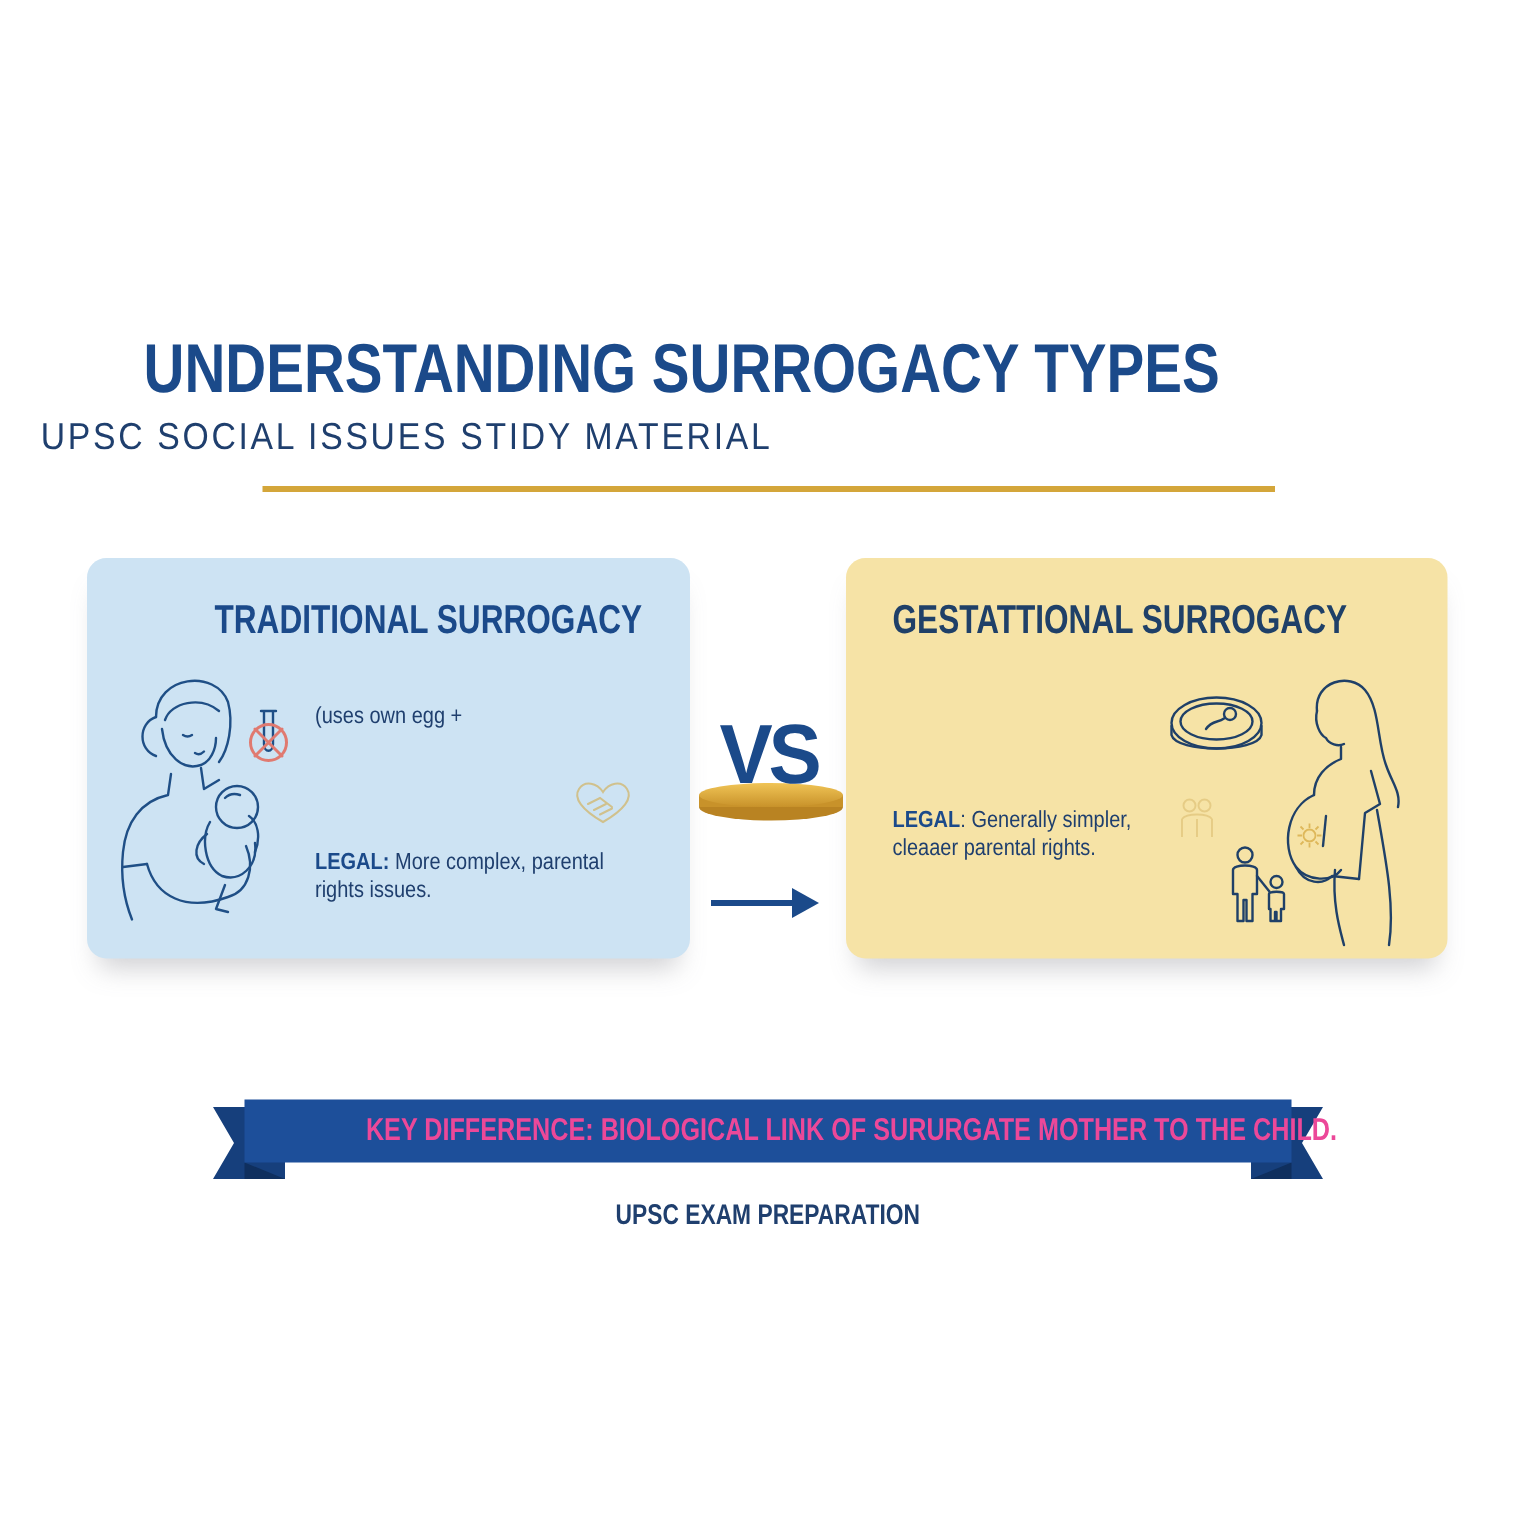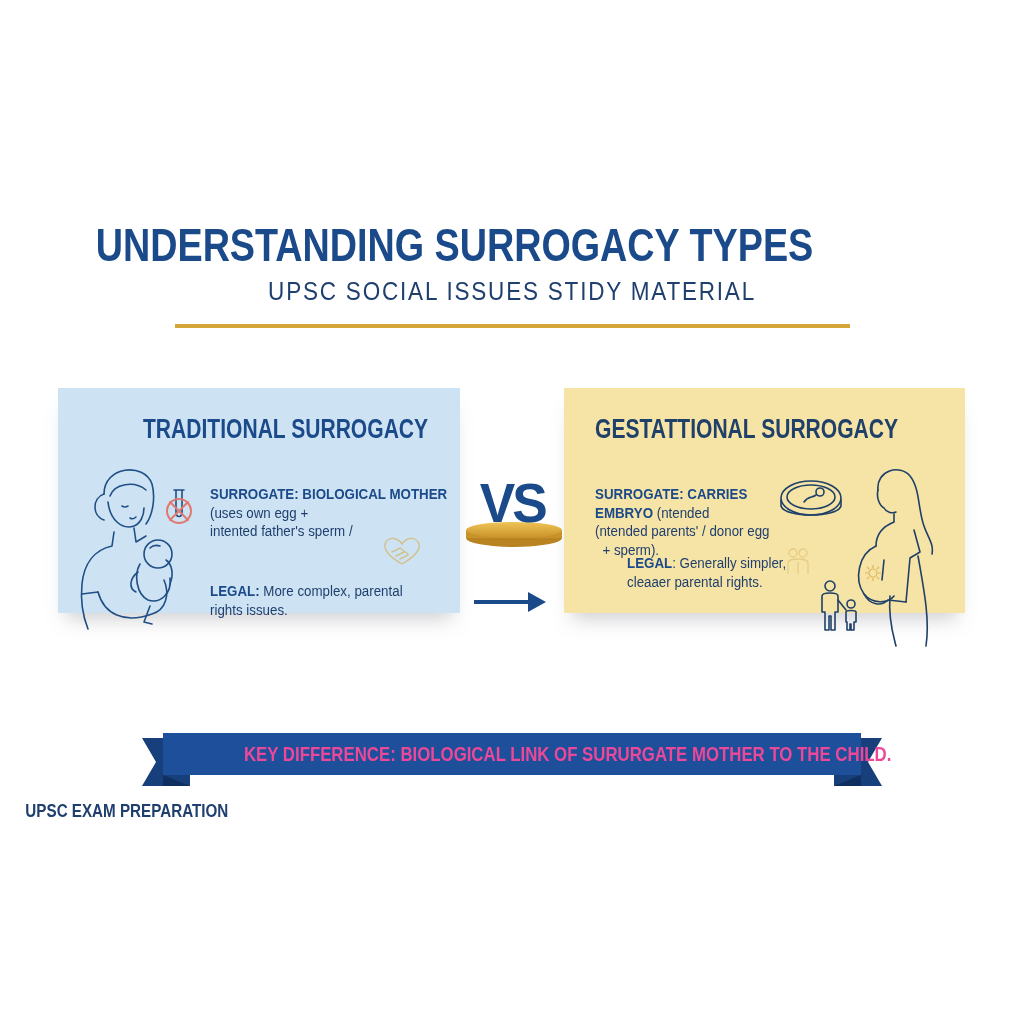--- a/index.html
+++ b/index.html
@@ -6,66 +6,67 @@
   body {
     width:1024px; height:1024px; background:#ffffff; position:relative; overflow:hidden;
     font-family: "Liberation Sans", sans-serif;
   }
   .title {
     position:absolute; left:0; width:908px; top:218px; text-align:center;
     color:#1b4a8a; font-weight:bold; font-size:46px; letter-spacing:0px;
   }
   .title span { display:inline-block; transform:scaleX(0.82); }
   .subtitle {
-    position:absolute; left:0; width:1024px; top:277px; text-align:center;
+    position:absolute; left:0; width:1024px; top:277px; 
     color:#1f3f6e; font-size:25px; letter-spacing:2px;
   }
   .subtitle span { display:inline-block; transform:scaleX(0.9); }
   .rule {
     position:absolute; left:175px; top:324px; width:675px; height:4px; background:#d4a63a;
   }
   .card {
-    position:absolute; top:388px; height:225px;
+    position:absolute; top:372px; height:267px;
     box-shadow: 0 14px 18px -8px rgba(120,120,130,0.35);
+    border-radius: 13px;
   }
   .card.left { left:58px; width:402px; background:#cde3f3; }
   .card.right { left:564px; width:401px; background:#f6e3a6; }
   .card-title {
     position:absolute; top:26px; color:#1b4a8a; font-weight:bold; font-size:27px; white-space:nowrap;
   }
   .card-title span { display:inline-block; transform:scaleX(0.78); transform-origin:left center; }
   .card.left .card-title { left:85px; }
   .card.right .card-title { left:31px; color:#1f4068; }
   .text-block {
     position:absolute; color:#1f3f6e; font-size:15.5px; line-height:18.5px;
   }
   .text-block .lbl { font-weight:bold; color:#1b4a8a; }
   .sq { display:inline-block; transform:scaleX(0.86); transform-origin:left center; white-space:nowrap; }
   .card.left .text-block.desc { left:152px; top:97px; }
   .card.left .text-block.legal { left:152px; top:166px;margin-top:28px; }
   .card.right .text-block.desc { left:31px; top:97px; }
-  .card.right .text-block.legal { left:31px; top:166px;margin-left:32px; }
+  .card.right .text-block.legal { left:31px; top:166px; }
   .line { display:block; white-space:nowrap; }
   .vs {
     position:absolute; left:464px; top:470px; width:96px; text-align:center;
     color:#1b4a8a; font-weight:bold; font-size:56px; letter-spacing:-3px; z-index:3;
   }
   .vs span { display:inline-block; transform:scaleX(0.95); }
   .disc {
     position:absolute; left:464px; top:520px; width:100px; height:28px; z-index:2;
   }
   .arrow { position:absolute; left:472px; top:590px; width:76px; height:24px; }
   .banner { position:absolute; left:140px; top:730px; width:744px; height:60px; }
   .banner-text {
     position:absolute; left:163px; top:733px; width:700px; height:42px; line-height:42px;
     color:#ec4899; font-weight:bold; font-size:21px; text-align:center; white-space:nowrap;
   }
   .banner-text span { display:inline-block; transform:scaleX(0.8); }
   .footer {
-    position:absolute; left:0; width:1024px; top:800px; 
+    position:absolute; left:0; width:1024px; top:800px; text-align:center;
     color:#1f3f6e; font-weight:bold; font-size:19px;
   }
   .footer span { display:inline-block; transform:scaleX(0.8); }
   svg { overflow:visible; }
 </style>
 </head>
 <body>
 
 <div class="title"><span>UNDERSTANDING SURROGACY TYPES</span></div>
 <div class="subtitle"><span>UPSC SOCIAL ISSUES STIDY MATERIAL</span></div>
@@ -93,23 +94,21 @@
     <path d="M96 130 C100 120, 98 110, 92 106"></path>
   </svg>
 
   <svg style="position:absolute;left:104px;top:100px;" width="34" height="38" viewBox="0 0 34 38" fill="none" stroke-linecap="round">
     <path d="M12 2 L22 2 M14 2 L14 24 C14 30, 20 30, 20 24 L20 2" stroke="#1f4f86" stroke-width="1.6"></path>
     <circle cx="17" cy="23" r="12" stroke="#e07a70" stroke-width="2"></circle>
     <path d="M8 14 L26 32 M26 14 L8 32" stroke="#e07a70" stroke-width="2"></path>
   </svg>
 
   <div class="text-block desc">
-    <span class="line"><span class="sq lbl">SURROGATE: BIOLOGICAL MOTHER</span></span>
     <span class="line"><span class="sq">(uses own egg +</span></span>
-    <span class="line"><span class="sq">intented father's sperm /</span></span>
   </div>
 
   <svg style="position:absolute;left:324px;top:148px;opacity:0.55;" width="40" height="30" viewBox="0 0 40 30" fill="none" stroke="#d4a63a" stroke-width="1.4" stroke-linecap="round">
     <path d="M20 28 C6 20, 0 12, 4 6 C8 0, 16 2, 20 8 C24 2, 32 0, 36 6 C40 12, 34 20, 20 28 Z"></path>
     <path d="M10 16 L18 12 L26 18 M14 20 L22 16 M18 23 L26 19"></path>
   </svg>
 
   <div class="text-block legal">
     <span class="line"><span class="sq"><span class="lbl">LEGAL:</span><span> More complex, parental</span></span></span>
     <span class="line"><span class="sq">rights issues.</span></span>
@@ -130,26 +129,20 @@
 <div class="vs"><span>VS</span></div>
 
 <svg class="arrow" viewBox="0 0 76 24">
   <path d="M2 12 L60 12" stroke="#1b4a8a" stroke-width="4"></path>
   <path d="M56 2 L74 12 L56 22 Z" fill="#1b4a8a"></path>
 </svg>
 
 <div class="card right">
   <div class="card-title"><span>GESTATTIONAL SURROGACY</span></div>
 
-  <div class="text-block desc">
-    <span class="line"><span class="sq lbl">SURROGATE: CARRIES</span></span>
-    <span class="line"><span class="sq"><span class="lbl">EMBRYO</span><span> (ntended</span></span></span>
-    <span class="line"><span class="sq">(ntended parents' / donor egg</span></span>
-    <span class="line" style="white-space:pre;"><span class="sq" style="white-space:pre;">  + sperm).</span></span>
-  </div>
 
   <div class="text-block legal">
     <span class="line"><span class="sq"><span class="lbl">LEGAL</span><span>: Generally simpler,</span></span></span>
     <span class="line"><span class="sq">cleaaer parental rights.</span></span>
   </div>
 
   <svg style="position:absolute;left:214px;top:90px;" width="66" height="46" viewBox="0 0 66 46" fill="none" stroke="#1f4068" stroke-width="1.6" stroke-linecap="round">
     <ellipse cx="33" cy="20" rx="30" ry="17"></ellipse>
     <ellipse cx="33" cy="19" rx="24" ry="12"></ellipse>
     <path d="M3 22 L3 28 C6 40, 60 40, 63 28 L63 22"></path>

